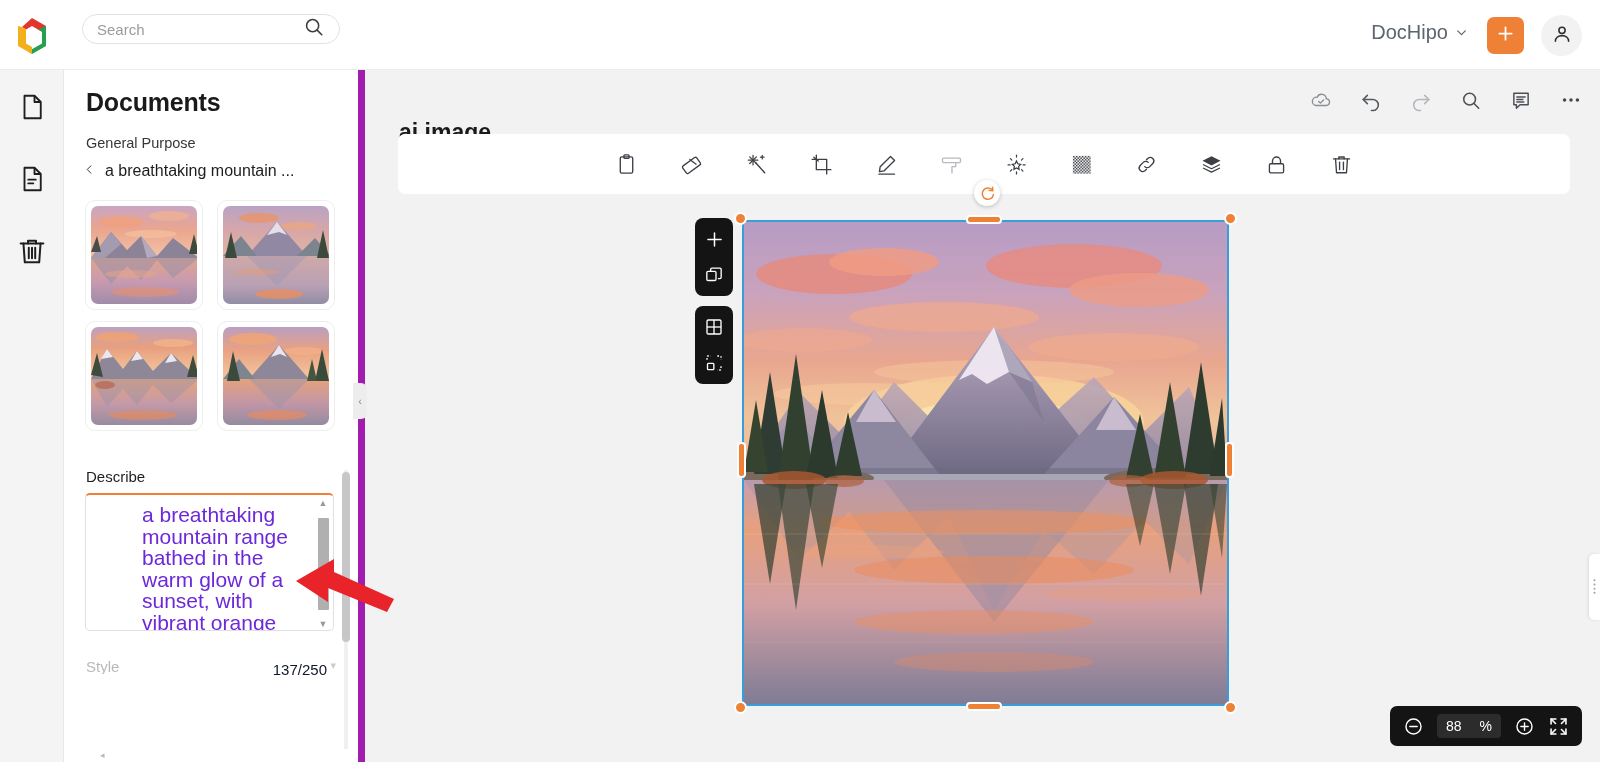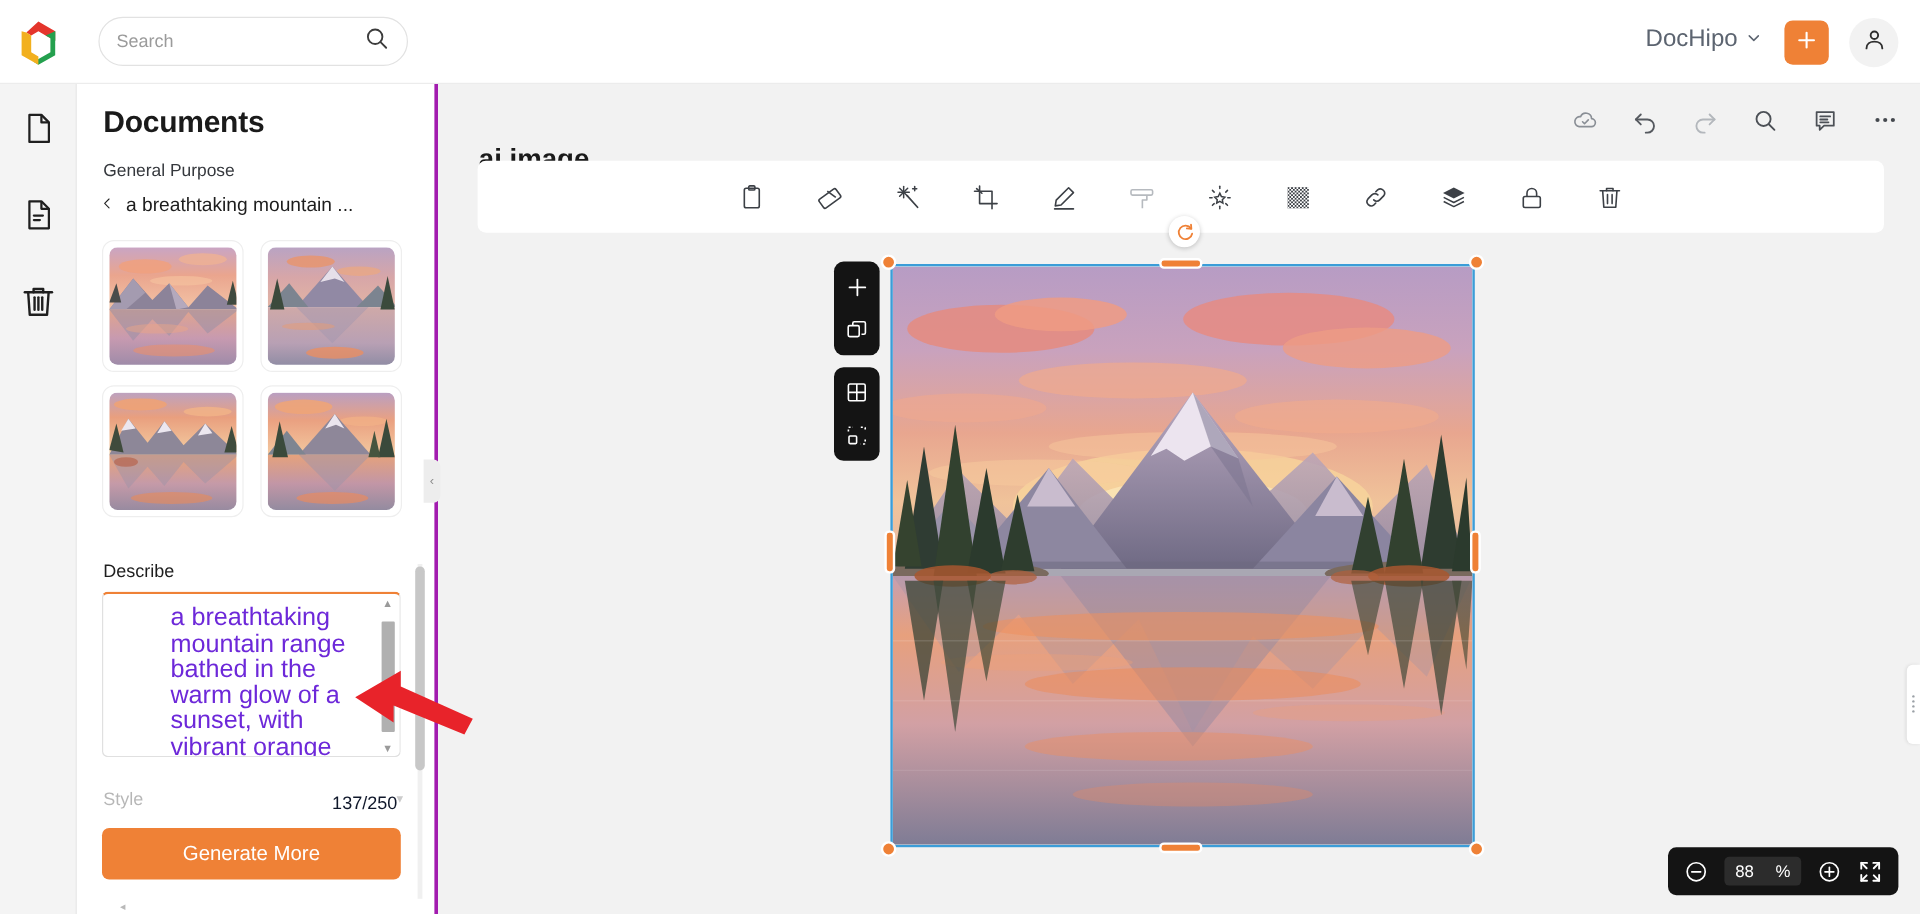--- a/index.html
+++ b/index.html
@@ -11,21 +11,21 @@
 
   
   .topbar {
     position: absolute; top: 0; left: 0; width: 1600px; height: 70px;
     background: #ffffff; border-bottom: 1px solid #ececec;
     display: flex; align-items: center; z-index: 40;
   }
   .logo-wrap { position: absolute; left: 10px; top: 14px; width: 44px; height: 44px; }
 
   .search-box {
-    position: absolute; left: 82px; top: 14px; width: 258px; height: 41px;
+    position: absolute; left: 82px; top: 14px; width: 258px; height: 30px;
     border: 1px solid #e2e2e2; border-radius: 21px; background: #fff;
     display: flex; align-items: center; padding: 0 14px;
   }
   .search-input {
     border: none; outline: none; flex: 1; font-size: 15px; color: #444;
     font-family: "Liberation Sans", sans-serif; background: transparent;
   }
   .search-input::placeholder { color: #9b9b9b; }
 
   .workspace {
@@ -49,21 +49,21 @@
     position: absolute; left: 0; top: 70px; width: 64px; height: 692px;
     background: #f4f4f4; border-right: 1px solid #e8e8e8;
     display: flex; flex-direction: column; align-items: center; padding-top: 22px; gap: 38px;
     z-index: 30;
   }
   .rail-item { width: 34px; height: 34px; display:flex; align-items:center; justify-content:center; cursor: pointer; }
 
   
   .panel {
     position: absolute; left: 64px; top: 70px; width: 301px; height: 692px;
-    background: #ffffff; border-right: 3px solid #a21caf; overflow: hidden;
+    background: #ffffff; border-right: 7px solid #a21caf; overflow: hidden;
   }
   .panel-title { position:absolute; left: 22px; top: 18px; font-size: 25px; font-weight: bold; color: #1a1a1a; letter-spacing: -0.2px;}
   .panel-sub { position:absolute; left: 22px; top: 53px; font-size: 14.5px; color: #35383d; margin-top: 12px; }
   .panel-crumb {
     position:absolute; left: 20px; top: 92px; display:flex; align-items:center; gap: 10px;
     font-size: 16px; color: #1d1d1d; cursor: pointer;
   }
   .crumb-chev { color:#333; font-size: 16px; line-height: 1; }
 
   .thumbs {
@@ -416,21 +416,20 @@
   <div class="faded-row">
     <span class="faded-text">Style</span>
     <span class="faded-chev">▾</span>
   </div>
 
   <div class="panel-scroll">
     <div class="ps-track"></div>
     <div class="ps-thumb"></div>
   </div>
 
-  <button class="gen-btn">Generate More</button>
   <div class="hscroll-dot">◂</div>
 </div>
 
 <div class="panel-collapse">
   <span>‹</span>
 </div>
 
 <div class="main">
 
   <div class="doc-title">ai image</div>

